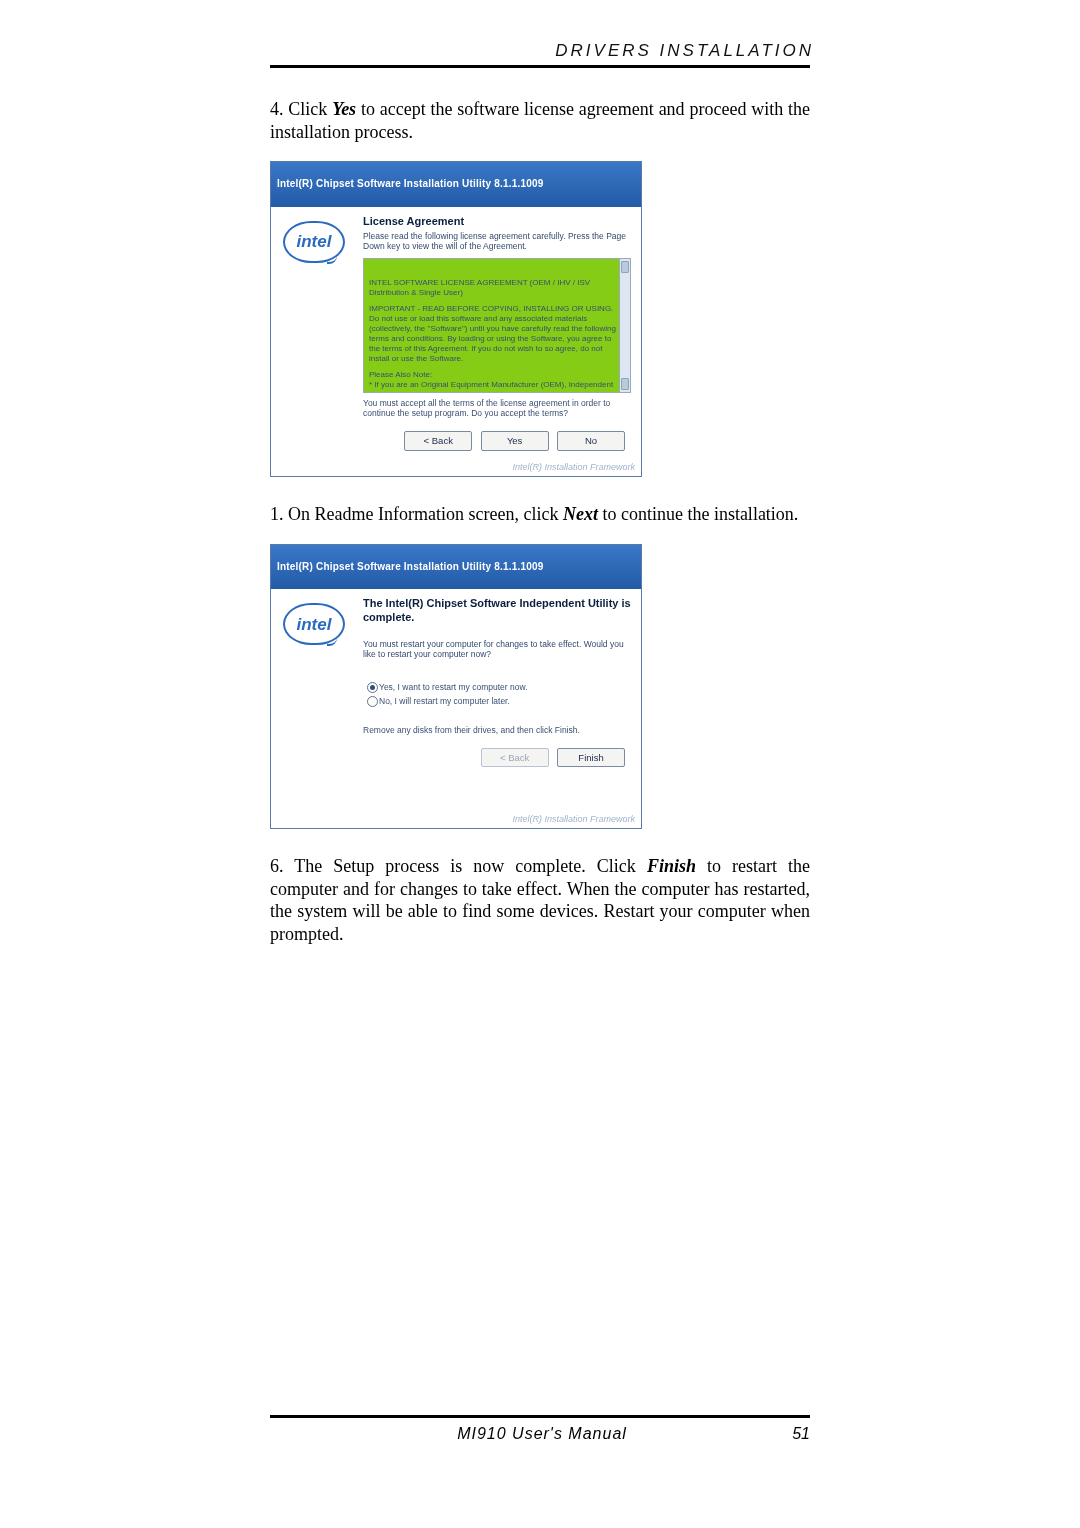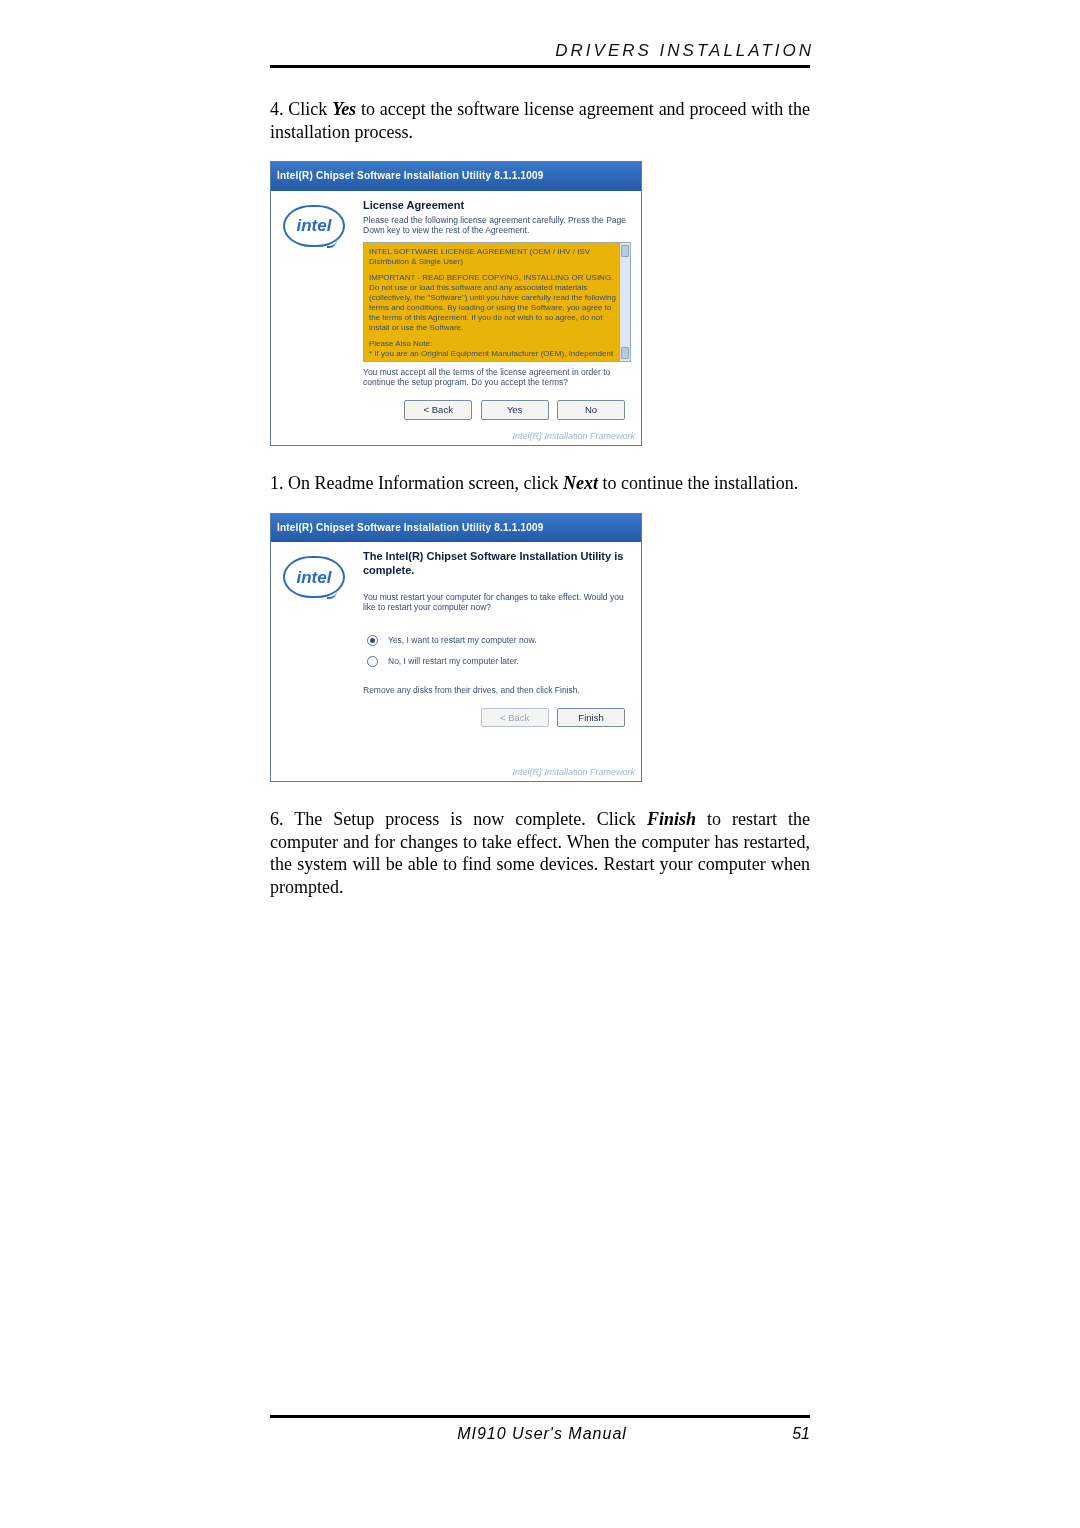--- a/index.html
+++ b/index.html
@@ -42,21 +42,21 @@
     background: #fff;
     font-family: Tahoma, Arial, sans-serif;
     font-size: 8.5px;
     color: #2b3a55;
     position: relative;
   }
   .titlebar {
     background: linear-gradient(#3a78c8, #235aa6);
     color: #fff;
     font-weight: bold;
-    padding: 8px 6px;
+    padding: 16px 6px;
     font-size: 10px;
     letter-spacing: .2px;
   }
   .dialog-body {
     display: flex;
   }
   .sidebar {
     width: 86px;
     background: #fff;
     padding: 14px 0 0 0;
@@ -92,22 +92,22 @@
     color: #0b1f3f;
   }
   .content .lead {
     color: #334a6e;
     font-size: 8.5px;
     margin-bottom: 6px;
   }
   .eula-box {
     position: relative;
     border: 1px solid #9ab;
-    background: #eab308;
-    padding: 4px 12px 4px 5px;
+    background: #84cc16;
+    padding: 19px 12px 4px 5px;
     height: 110px;
     overflow: hidden;
     color: #3a4f72;
     font-size: 8px;
     line-height: 1.25;
   }
   .eula-box .scroll{
     position:absolute; right:0; top:0; bottom:0; width:10px;
     background:#dde6f2; border-left:1px solid #9ab;
   }
@@ -130,21 +130,21 @@
   .btn.disabled { color:#9aa7ba; border-color:#b7c2d2; }
   .footer-brand {
     text-align: right;
     color: #9fb4cf;
     font-style: italic;
     font-size: 9px;
     padding: 1px 6px 3px 0;
   }
 
   .radio-area { margin: 22px 0 18px 4px; }
-  .radio-line { display:flex; align-items:center; gap:10px; margin:10px 0; color:#3a4f72; font-size:8.5px;}
+  .radio-line { display:flex; align-items:center; gap:1px; margin:3px 0; color:#3a4f72; font-size:8.5px;}
   .radio-dot{
     width:9px;height:9px;border:1px solid #5b718e;border-radius:50%;
     display:inline-flex;align-items:center;justify-content:center;
   }
   .radio-dot.sel::after{content:"";width:5px;height:5px;background:#2b4f7f;border-radius:50%;}
 
   .page-footer-line {
     position: absolute;
     left: 270px; right: 270px;
     bottom: 110px;
@@ -176,21 +176,21 @@
   </p>
 
   <div class="dialog">
     <div class="titlebar">Intel(R) Chipset Software Installation Utility 8.1.1.1009</div>
     <div class="dialog-body">
       <div class="sidebar">
         <div class="intel-logo">intel</div>
       </div>
       <div class="content">
         <h4>License Agreement</h4>
-        <div class="lead">Please read the following license agreement carefully. Press the Page Down key to view the rest of the Agreement.</div>
+        <div class="lead">Please read the following license agreement carefully. Press the Page Down key to view the will of the Agreement.</div>
         <div class="eula-box">
           <div>INTEL SOFTWARE LICENSE AGREEMENT (OEM / IHV / ISV Distribution &amp; Single User)</div>
           <div style="height:6px"></div>
           <div>IMPORTANT - READ BEFORE COPYING, INSTALLING OR USING. Do not use or load this software and any associated materials (collectively, the "Software") until you have carefully read the following terms and conditions. By loading or using the Software, you agree to the terms of this Agreement. If you do not wish to so agree, do not install or use the Software.</div>
           <div style="height:6px"></div>
           <div>Please Also Note:</div>
           <div>* If you are an Original Equipment Manufacturer (OEM), Independent Hardware Vendor (IHV), or Independent Software Vendor (ISV), this complete LICENSE AGREEMENT applies;</div>
           <div class="scroll">
             <div class="thumb"></div>
             <div class="thumb b"></div>
@@ -211,21 +211,21 @@
     <span>1. On Readme Information screen, click </span><em class="bolded">Next</em><span> to continue the installation.</span>
   </p>
 
   <div class="dialog">
     <div class="titlebar">Intel(R) Chipset Software Installation Utility 8.1.1.1009</div>
     <div class="dialog-body">
       <div class="sidebar">
         <div class="intel-logo">intel</div>
       </div>
       <div class="content" style="min-height:210px;">
-        <h4 style="color:#0b1f3f">The Intel(R) Chipset Software Installation Utility is complete.</h4>
+        <h4 style="color:#0b1f3f">The Intel(R) Chipset Software Independent Utility is complete.</h4>
         <div class="lead" style="margin-top:14px">You must restart your computer for changes to take effect. Would you like to restart your computer now?</div>
 
         <div class="radio-area">
           <div class="radio-line">
             <span class="radio-dot sel"></span>
             <span>Yes, I want to restart my computer now.</span>
           </div>
           <div class="radio-line">
             <span class="radio-dot"></span>
             <span>No, I will restart my computer later.</span>

